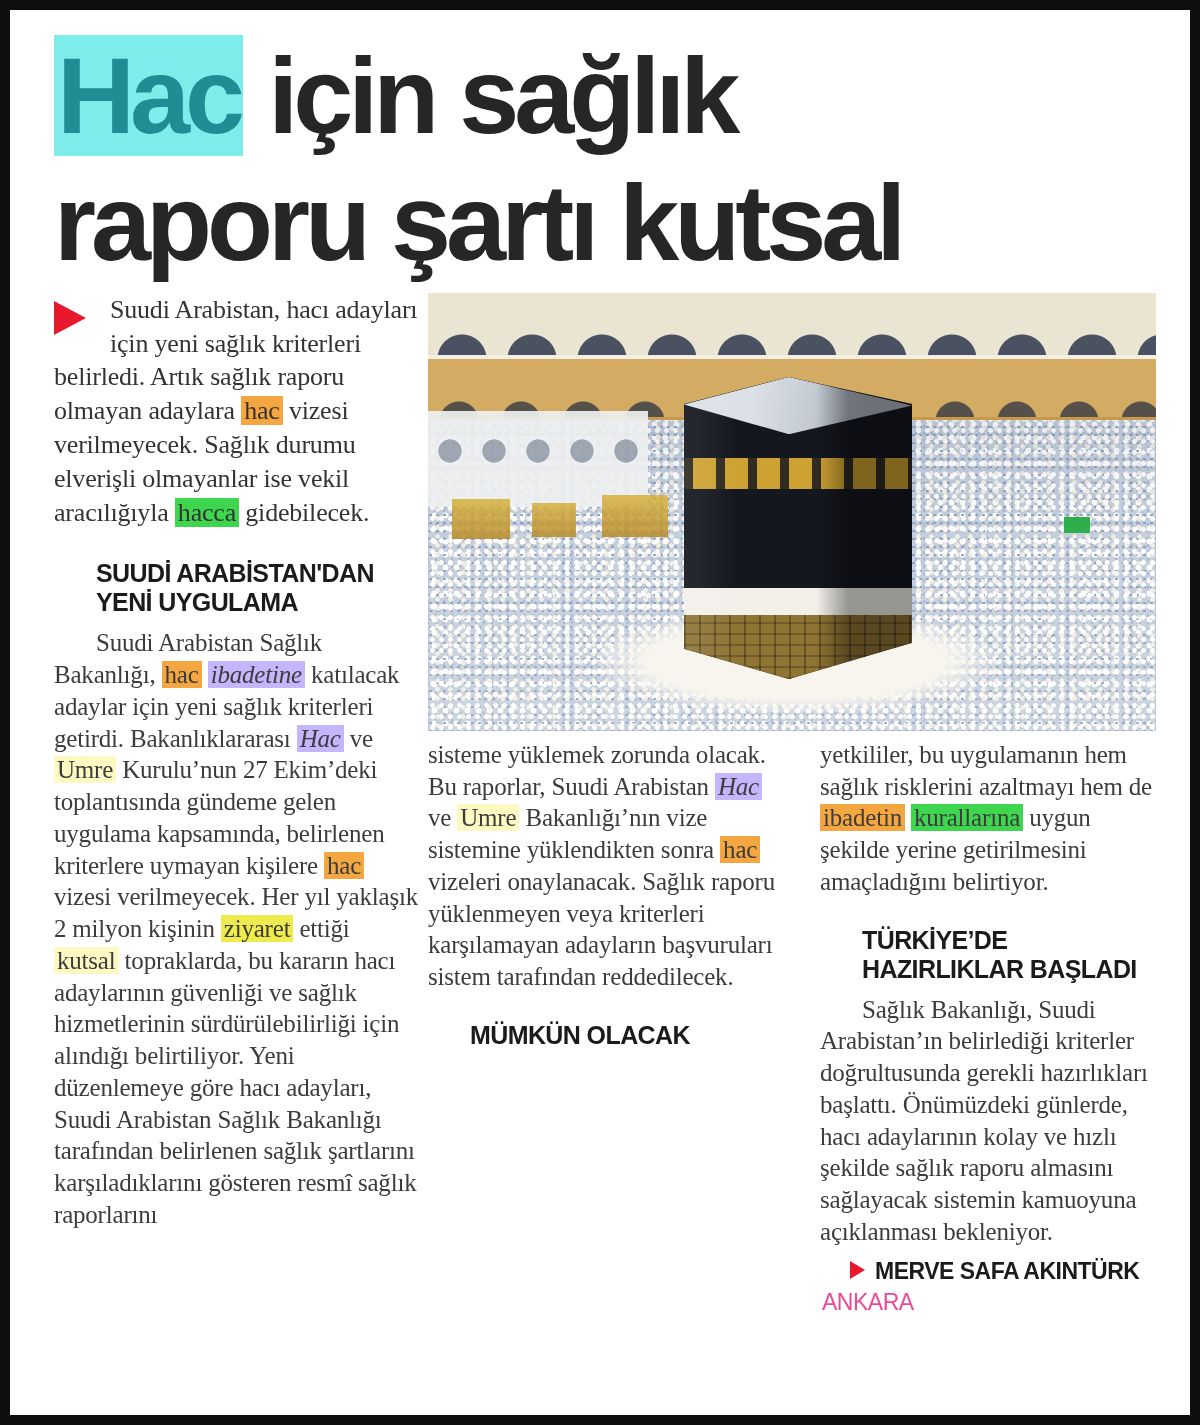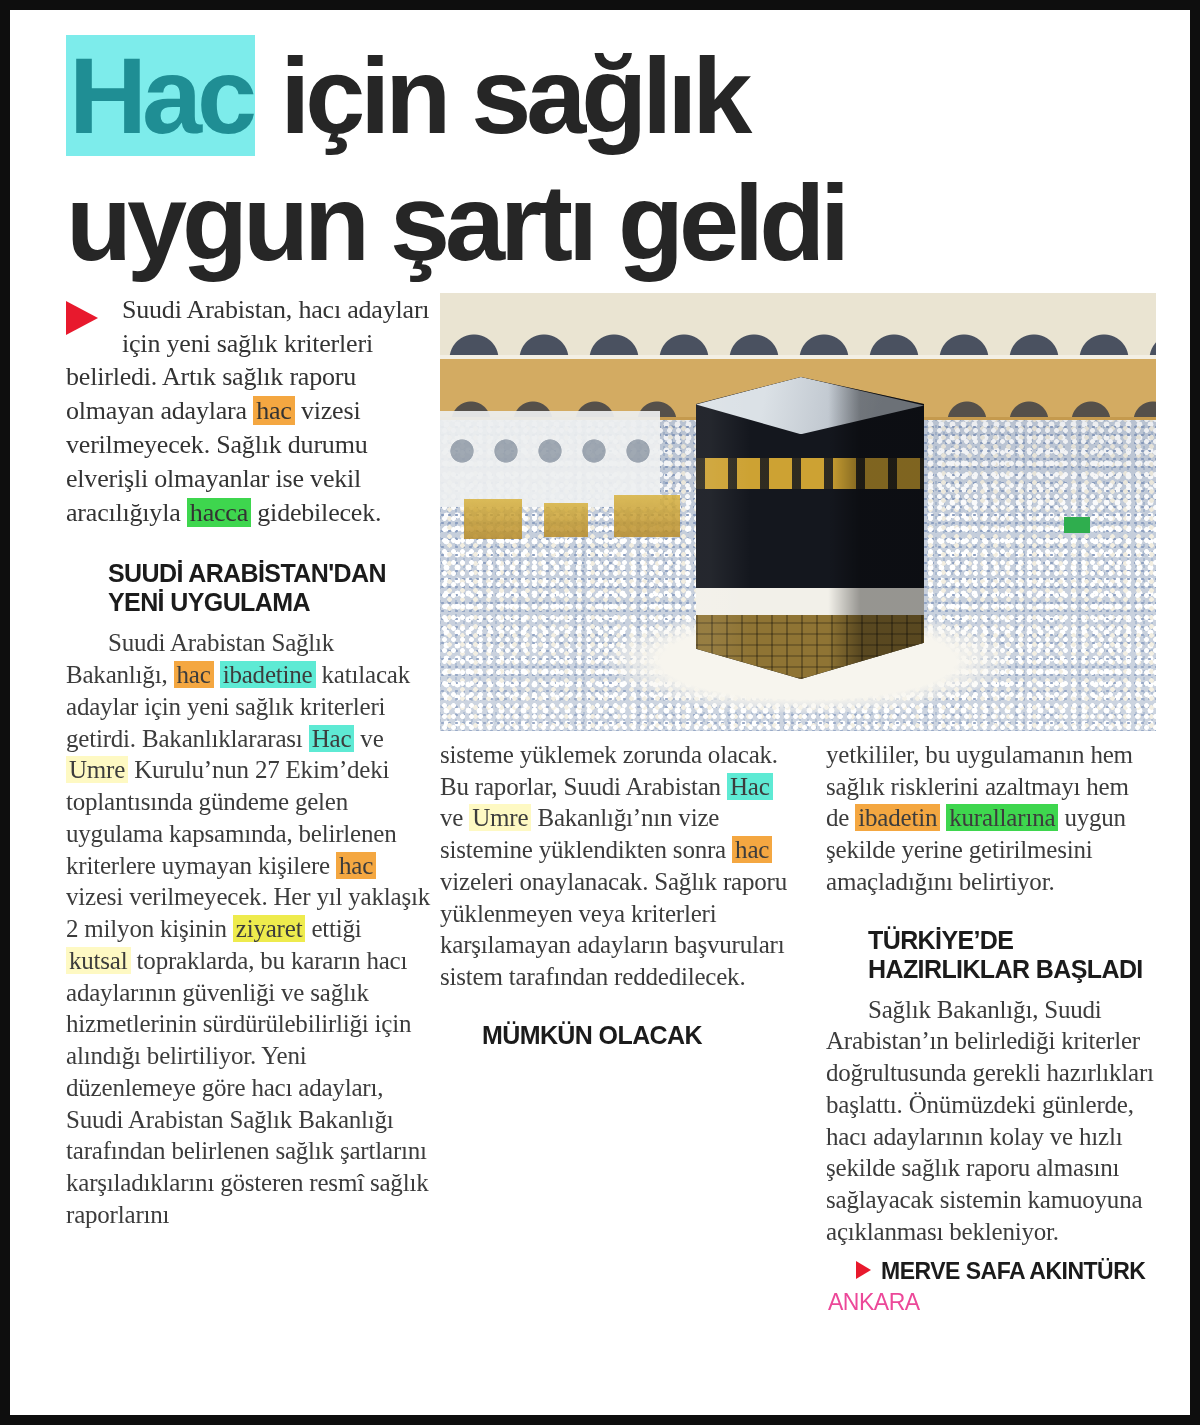--- a/index.html
+++ b/index.html
@@ -5,21 +5,21 @@
   html,body{margin:0;padding:0;}
   body{
     width:1200px;height:1425px;position:relative;
     background:#0e0e0e;
     font-family:"Liberation Serif", serif;
     overflow:hidden;
   }
   .page{
     position:absolute;inset:10px;background:#ffffff;
     box-sizing:border-box;
-    padding:22px 34px 0 56px;
+    padding:22px 34px 0 44px;
     overflow:hidden;
   }
 
   
   .headline{
     margin:0 0 6px 0;
     font-family:"Liberation Sans", sans-serif;
     font-weight:700;
     font-size:108px;
     line-height:1.18;
@@ -85,21 +85,21 @@
     margin:28px 0 10px 0;
     padding-left:42px;
   }
   .sec-head .line{display:block;}
   .sec-head.first{margin-top:30px;}
 
   
   .hl{padding:0 3px;}
   .hl-orange{background:#f4a741;}
   .hl-green{background:#3ed64e;}
-  .hl-cyan{background:#5eead4;}
+  .hl-cyan{background:#c4b5fd;font-style:italic;}
   .hl-pink{background:#fef9c3;}
   .hl-yellow{background:#eeeb4d;}
   .hl-yellow-text{color:#d2c417;background:transparent;padding:0;}
 
   
   .byline{
     font-family:"Liberation Sans", sans-serif;
     font-weight:700;
     font-size:23px;
     line-height:1.35;
@@ -223,21 +223,21 @@
     background:linear-gradient(90deg, rgba(255,255,255,.07) 0 6%, rgba(0,0,0,0) 24% 58%, rgba(0,0,0,.38) 72% 100%);
   }
 </style>
 </head>
 <body>
 
 <div class="page">
 
   <h1 class="headline">
     <span class="hl-line"><span class="hl hl-headline">Hac</span><span> için sağlık</span></span>
-    <span class="hl-line">uygun şartı geldi</span>
+    <span class="hl-line">raporu şartı kutsal</span>
   </h1>
 
   <div class="content">
 
     <div class="col-left bodytext">
       <p class="para lede">
         <span class="tri-box">
           <span class="tri-red"></span>
         </span>
         <span><span>Suudi Arabistan, hacı adayları için yeni sağlık kriterleri belirledi. Artık sağlık raporu olmayan adaylara </span><span class="hl hl-orange">hac</span><span> vizesi verilmeyecek. Sağlık durumu elverişli olmayanlar ise vekil aracılığıyla </span><span class="hl hl-green">hacca</span><span> gidebilecek.</span></span>

